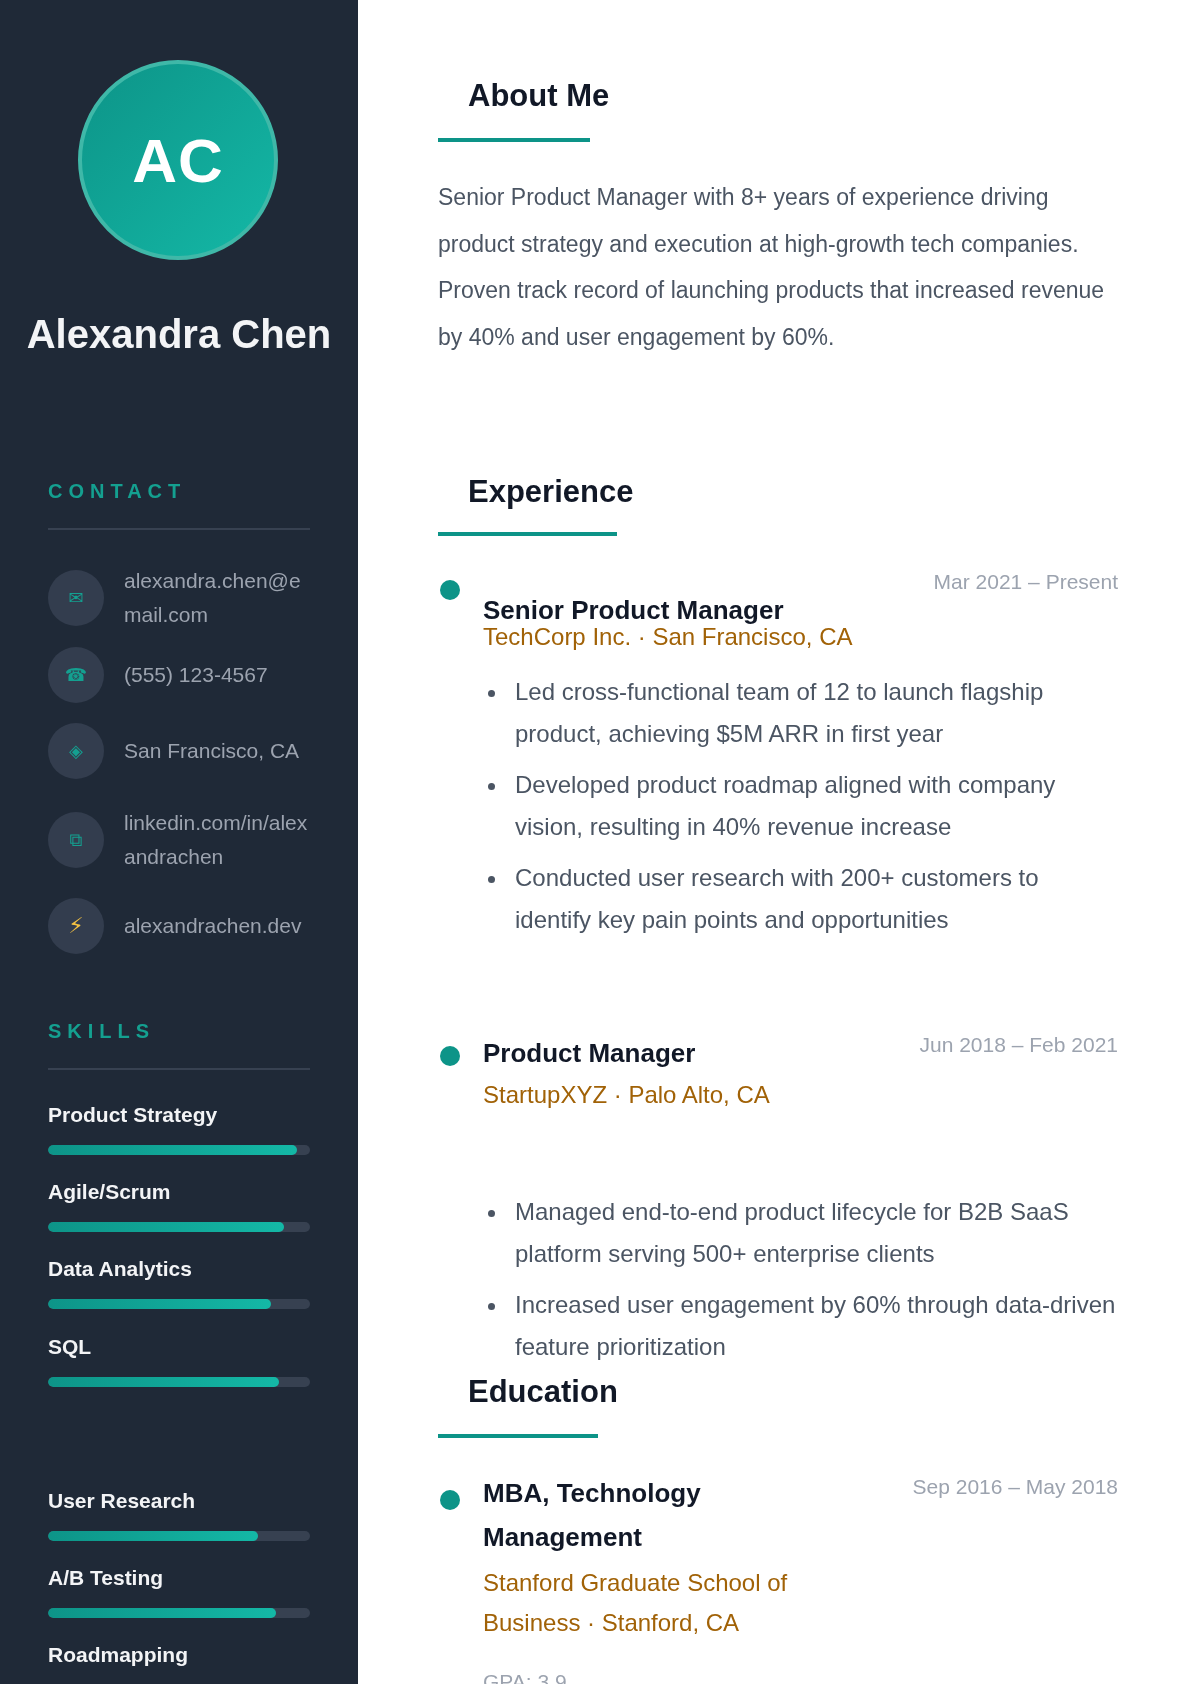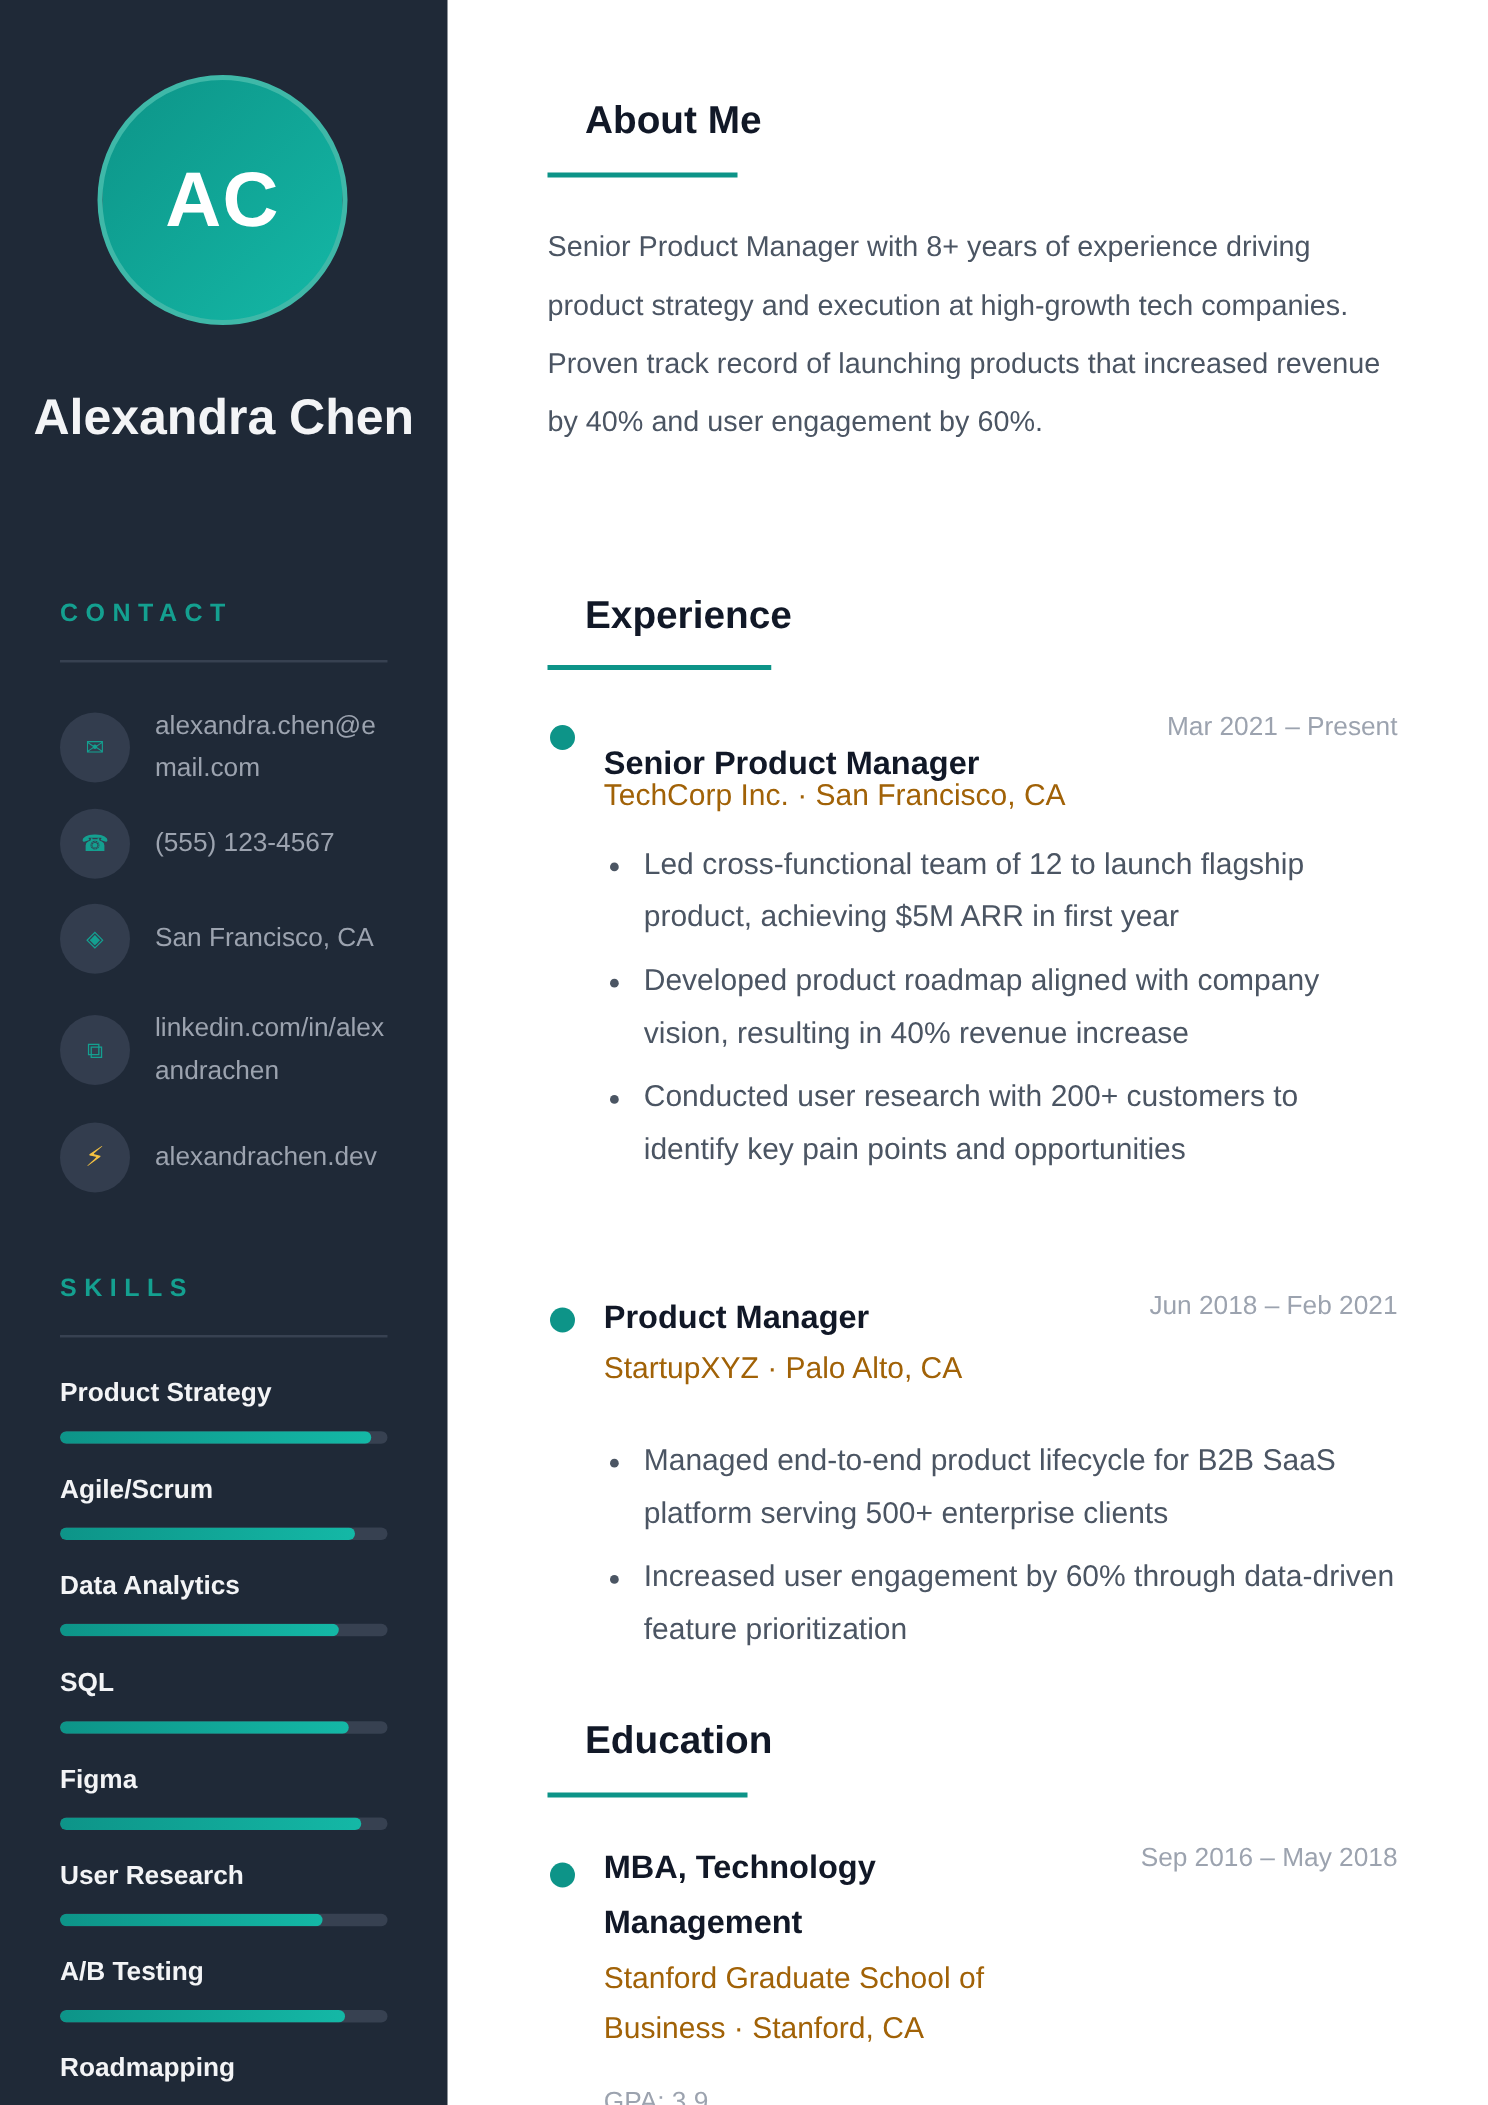--- a/index.html
+++ b/index.html
@@ -95,26 +95,20 @@
     <div class="skill-track">
         <div class="skill-fill" style="width: 85%;"></div>
       </div>
   </div>
   <div class="skill" style="top:1334px;">
     <div class="skill-label">SQL</div>
     <div class="skill-track">
         <div class="skill-fill" style="width: 88%;"></div>
       </div>
   </div>
-  <div class="skill" style="top:1411px;">
-    <div class="skill-label">Figma</div>
-    <div class="skill-track">
-        <div class="skill-fill" style="width: 92%;"></div>
-      </div>
-  </div>
   <div class="skill" style="top:1488px;">
     <div class="skill-label">User Research</div>
     <div class="skill-track">
         <div class="skill-fill" style="width: 80%;"></div>
       </div>
   </div>
   <div class="skill" style="top:1565px;">
     <div class="skill-label">A/B Testing</div>
     <div class="skill-track">
         <div class="skill-fill" style="width: 87%;"></div>
@@ -145,21 +139,21 @@
       <li>Developed product roadmap aligned with company vision, resulting in 40% revenue increase</li>
       <li>Conducted user research with 200+ customers to identify key pain points and opportunities</li>
     </ul>
   </div>
 
   <div>
     <div class="entry-dot" style="top:1046px;"></div>
     <div class="entry-title" style="top:1031px;">Product Manager</div>
     <div class="entry-date" style="top:1031px;">Jun 2018 – Feb 2021</div>
     <div class="entry-org" style="top:1075px;">StartupXYZ · Palo Alto, CA</div>
-    <ul class="bullets" style="top:1148px;">
+    <ul class="bullets" style="top:1191px;">
       <li>Managed end-to-end product lifecycle for B2B SaaS platform serving 500+ enterprise clients</li>
       <li>Increased user engagement by 60% through data-driven feature prioritization</li>
     </ul>
   </div>
 
   <h2 class="sec-title" style="top:1372px;">Education</h2>
   <div class="sec-underline" style="top:1434px; width:160px;"></div>
 
   <div>
     <div class="entry-dot" style="top:1490px;"></div>

